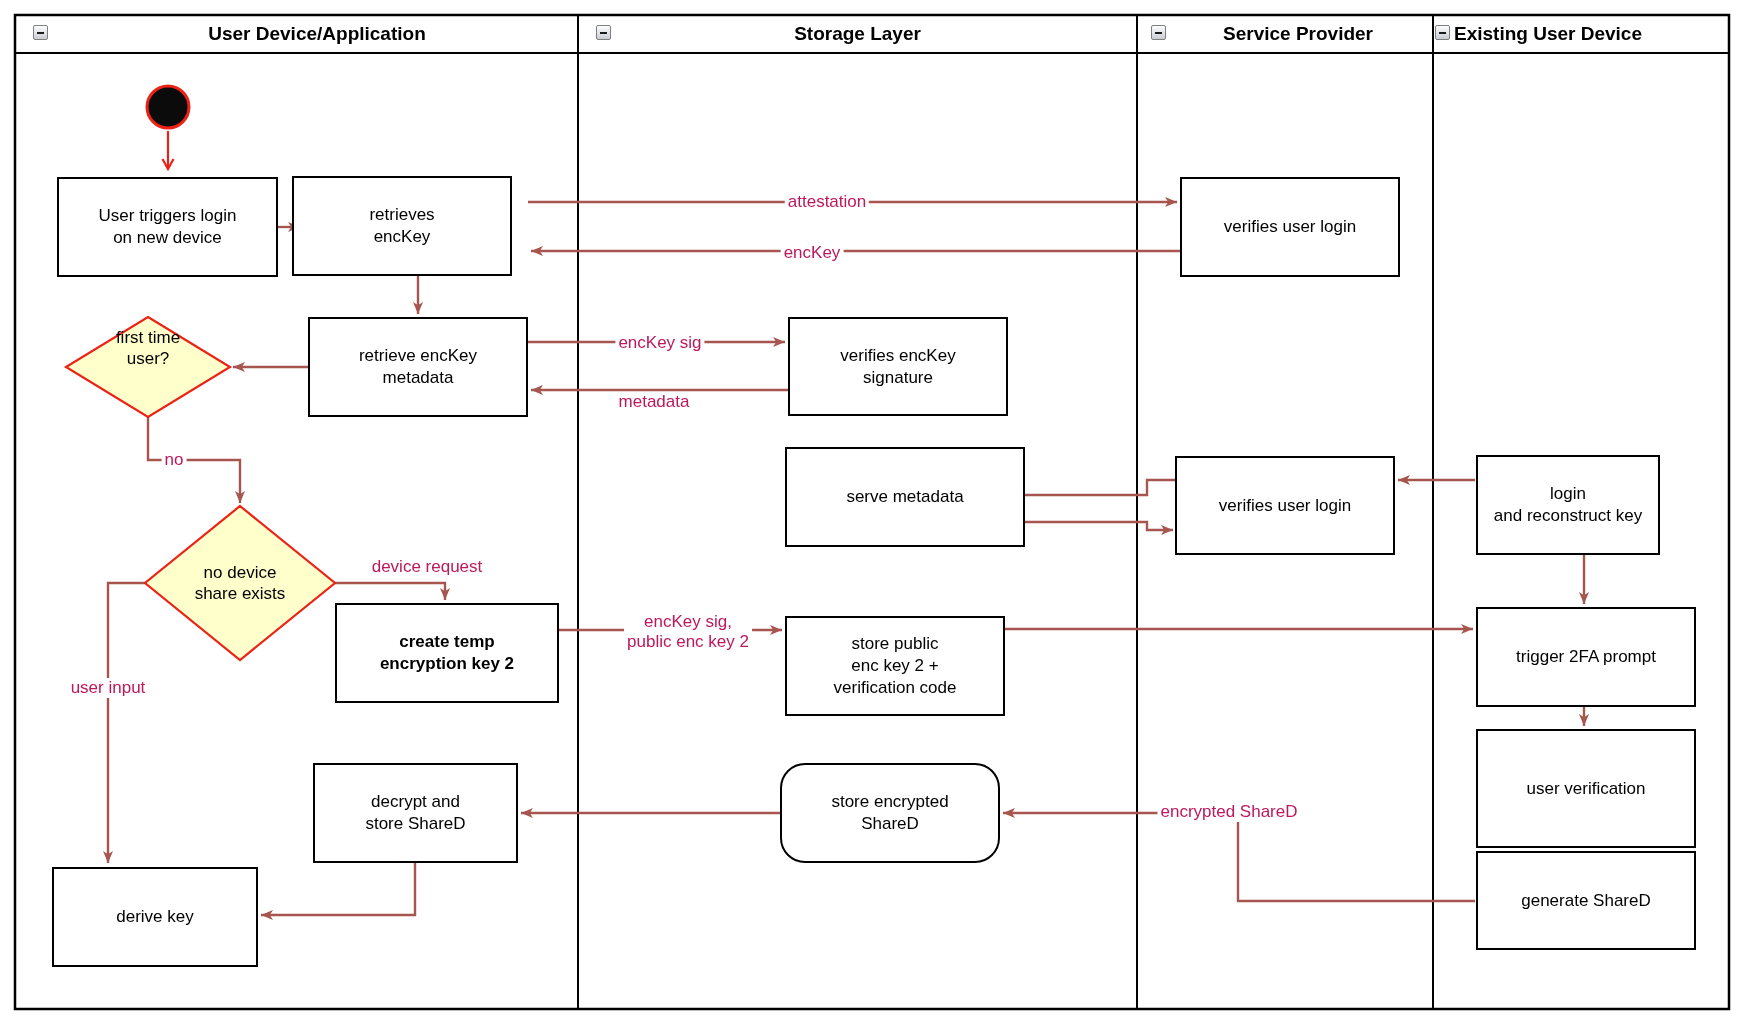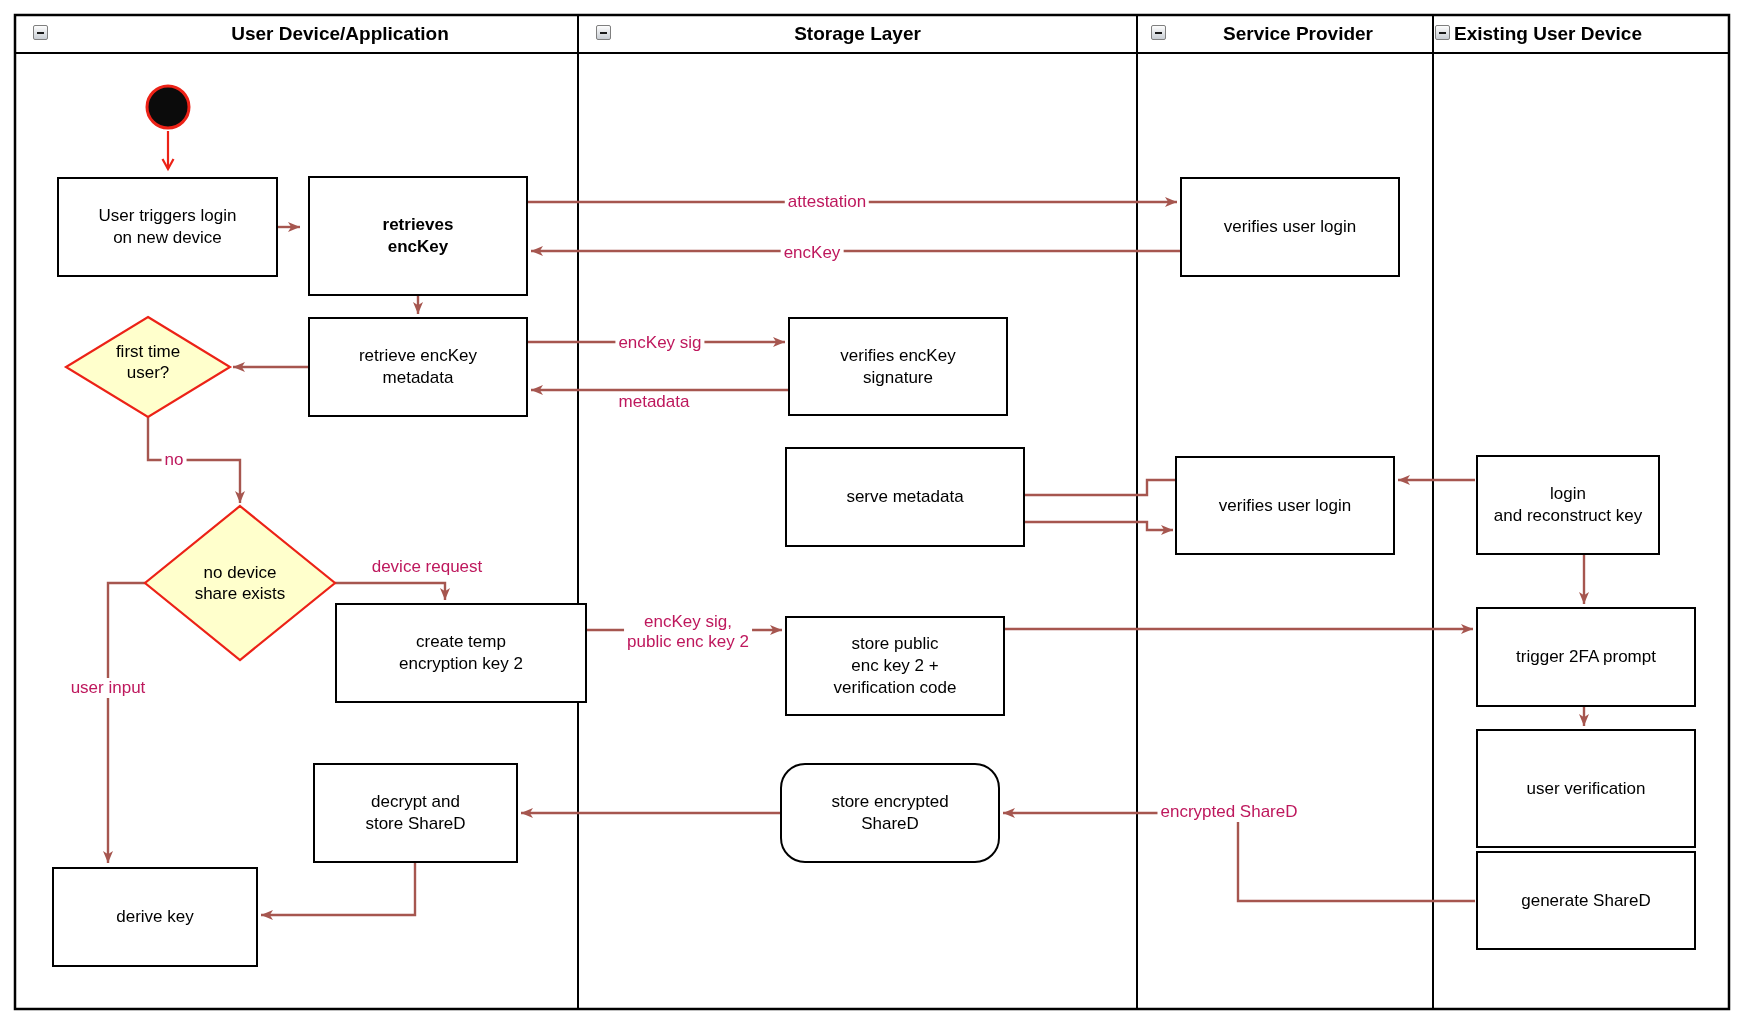--- a/index.html
+++ b/index.html
@@ -85,51 +85,51 @@
       <polyline points="1584,828 1584,848" marker-end="url(#mk-classic)"></polyline>
       <polyline points="1475,901 1238,901 1238,813 1003,813" marker-end="url(#mk-classic)"></polyline>
       <polyline points="780,813 521,813" marker-end="url(#mk-classic)"></polyline>
       <polyline points="415,863 415,915 261,915" marker-end="url(#mk-classic)"></polyline>
     </g>
 
     <polygon points="148,317 230,367 148,417 66,367" fill="#ffffcc" stroke="#ec2217" stroke-width="2.2"></polygon>
     <polygon points="240,506 335,583 240,660 145,583" fill="#ffffcc" stroke="#ec2217" stroke-width="2.2"></polygon>
   </svg>
 
-  <div class="lane-header" style="left:15px;width:604px;padding-left:23px;">User Device/Application</div>
+  <div class="lane-header" style="left:15px;width:604px;">User Device/Application</div>
   <div class="lane-header" style="left:578px;width:559px;">Storage Layer</div>
   <div class="lane-header" style="left:1137px;width:322px;">Service Provider</div>
   <div class="lane-header left-align" style="left:1433px;width:296px;padding-left:21px;box-sizing:border-box;">Existing User Device</div>
 
   <div class="collapse-btn" style="left:33px;top:25px;">
     <div class="minus-bar"></div>
   </div>
   <div class="collapse-btn" style="left:596px;top:25px;">
     <div class="minus-bar"></div>
   </div>
   <div class="collapse-btn" style="left:1151px;top:25px;">
     <div class="minus-bar"></div>
   </div>
   <div class="collapse-btn" style="left:1435px;top:25px;">
     <div class="minus-bar"></div>
   </div>
 
   <div class="node" style="left:57px;top:177px;width:221px;height:100px;">User triggers login
 on new device</div>
-  <div class="node" style="left:308px;top:176px;width:220px;height:120px;font-weight:bold;">retrieves
+  <div class="node" style="left:292px;top:176px;width:220px;height:100px;">retrieves
 encKey</div>
   <div class="node" style="left:308px;top:317px;width:220px;height:100px;">retrieve encKey
 metadata</div>
-  <div class="node" style="left:335px;top:603px;width:252px;height:100px;">create temp
+  <div class="node" style="left:335px;top:603px;width:224px;height:100px;font-weight:bold;">create temp
 encryption key 2</div>
   <div class="node" style="left:313px;top:763px;width:205px;height:100px;">decrypt and
 store ShareD</div>
   <div class="node" style="left:52px;top:867px;width:206px;height:100px;">derive key</div>
 
-  <div class="diamond-label" style="left:78px;top:332px;width:140px;height:60px;text-align:center;">first time
+  <div class="diamond-label" style="left:78px;top:318px;width:140px;height:60px;text-align:center;">first time
 user?</div>
   <div class="diamond-label" style="left:160px;top:552px;width:160px;height:62px;">no device
 share exists</div>
 
   <div class="node" style="left:788px;top:317px;width:220px;height:99px;">verifies encKey
 signature</div>
   <div class="node" style="left:785px;top:447px;width:240px;height:100px;">serve metadata</div>
   <div class="node" style="left:785px;top:605px;width:220px;height:100px;margin-top:11px;">store public
 enc key 2 +
 verification code</div>

